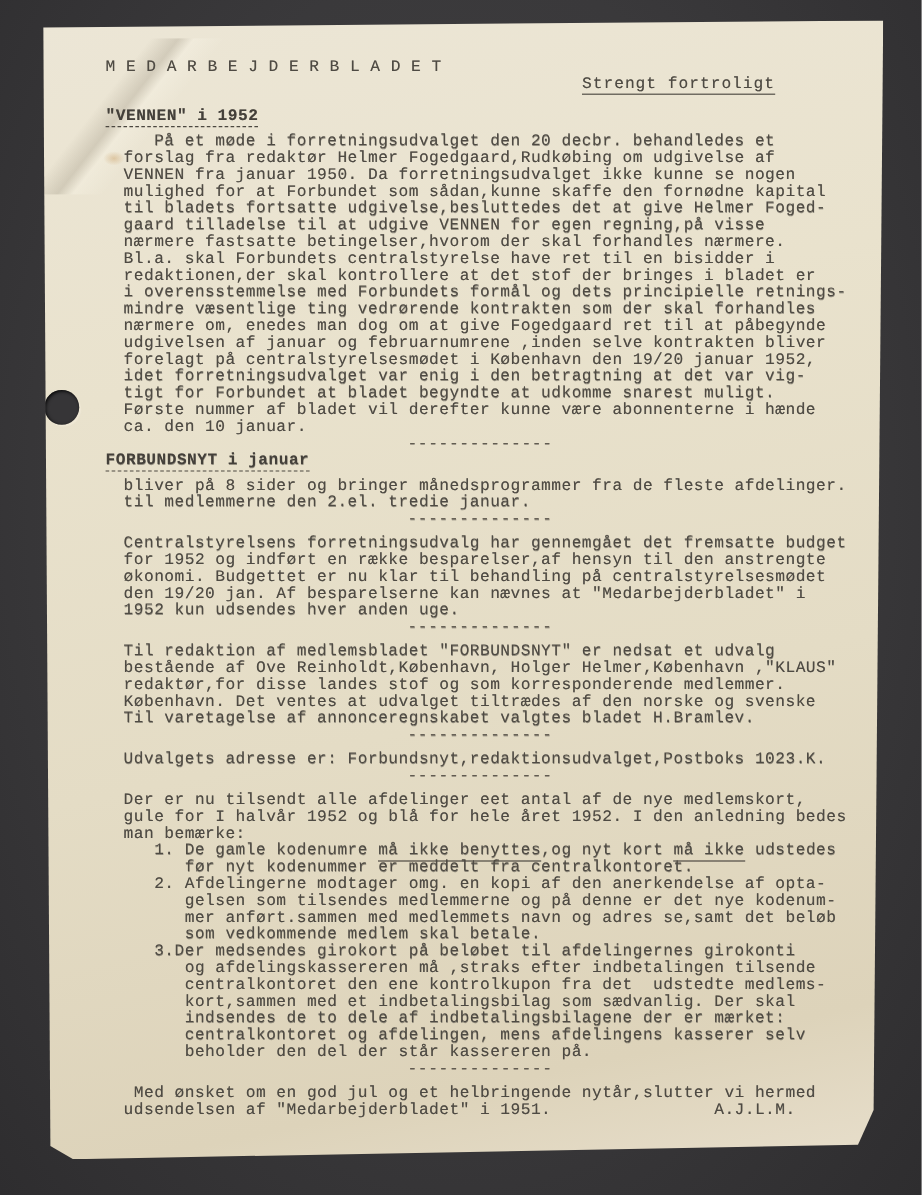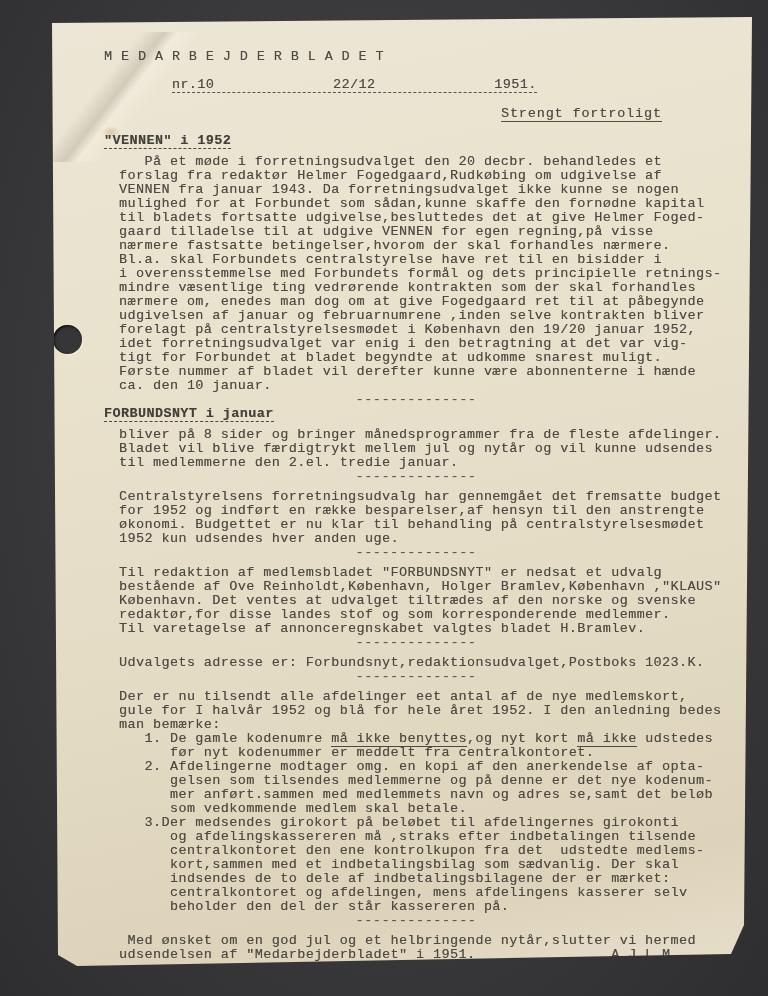--- a/index.html
+++ b/index.html
@@ -3,21 +3,21 @@
 <meta charset="utf-8">
 <title>Scanned document</title>
 <style>
   html, body { margin: 0; padding: 0; }
   body {
     width: 768px; height: 996px; overflow: hidden; position: relative;
     background: radial-gradient(ellipse at 50% 42%, #413f41 0%, #3a393b 55%, #2e2d2f 100%);
     font-family: "Liberation Mono", "DejaVu Sans Mono", monospace;
   }
   .paper {
-    position: absolute; left: 50px; top: 14px; width: 704px; height: 952px;
+    position: absolute; left: 34px; top: 14px; width: 704px; height: 952px;
     clip-path: polygon(2px 9px, 702px 3px, 694px 911px, 681px 940px, 27px 952px, 8px 941px);
     background: linear-gradient(168deg, #ece6d6 0%, #e9e2cd 30%, #e4dcc5 60%, #ddd3ba 88%, #e7decb 100%);
     filter: drop-shadow(0 6px 12px rgba(0,0,0,0.5));
   }
   .crease {
     position: absolute; left: -8px; top: 18px; width: 160px; height: 130px; pointer-events: none;
     background: linear-gradient(128deg, transparent 38%, rgba(110,100,82,0.20) 47%, rgba(255,252,240,0.25) 52%, transparent 62%);
   }
   .stain {
     position: absolute; left: 52px; top: 112px; width: 18px; height: 12px; border-radius: 50%;
@@ -57,69 +57,67 @@
 <body>
 
 <div class="paper">
   <div class="crease"></div>
   <div class="stain"></div>
   <div class="punch-hole"></div>
 
   <div class="content">
     <div class="masthead">
       <div class="masthead-title">M E D A R B E J D E R B L A D E T</div>
-      <div class="issue-line">
-        <span class="dashed-underline">nr.10              22/12              1951.</span>
-      </div>
       <div class="classification-line">
         <span>Strengt fortroligt</span>
       </div>
     </div>
 
     <div>
         <div class="block heading"><span>"VENNEN" i 1952</span></div>
         <div class="block para">
           <div class="line"><span>   På et møde i forretningsudvalget den 20 decbr. behandledes et</span></div>
           <div class="line"><span>forslag fra redaktør Helmer Fogedgaard,Rudkøbing om udgivelse af</span></div>
-          <div class="line"><span>VENNEN fra januar 1943. Da forretningsudvalget ikke kunne se nogen</span></div>
+          <div class="line"><span>VENNEN fra januar 1950. Da forretningsudvalget ikke kunne se nogen</span></div>
           <div class="line"><span>mulighed for at Forbundet som sådan,kunne skaffe den fornødne kapital</span></div>
           <div class="line"><span>til bladets fortsatte udgivelse,besluttedes det at give Helmer Foged-</span></div>
           <div class="line"><span>gaard tilladelse til at udgive VENNEN for egen regning,på visse</span></div>
           <div class="line"><span>nærmere fastsatte betingelser,hvorom der skal forhandles nærmere.</span></div>
           <div class="line"><span>Bl.a. skal Forbundets centralstyrelse have ret til en bisidder i</span></div>
+          <div class="line"><span>redaktionen,der skal kontrollere at det stof der bringes i bladet er</span></div>
           <div class="line"><span>i overensstemmelse med Forbundets formål og dets principielle retnings-</span></div>
           <div class="line"><span>mindre væsentlige ting vedrørende kontrakten som der skal forhandles</span></div>
           <div class="line"><span>nærmere om, enedes man dog om at give Fogedgaard ret til at påbegynde</span></div>
           <div class="line"><span>udgivelsen af januar og februarnumrene ,inden selve kontrakten bliver</span></div>
           <div class="line"><span>forelagt på centralstyrelsesmødet i København den 19/20 januar 1952,</span></div>
           <div class="line"><span>idet forretningsudvalget var enig i den betragtning at det var vig-</span></div>
           <div class="line"><span>tigt for Forbundet at bladet begyndte at udkomme snarest muligt.</span></div>
           <div class="line"><span>Første nummer af bladet vil derefter kunne være abonnenterne i hænde</span></div>
           <div class="line"><span>ca. den 10 januar.</span></div>
         </div>
         <div class="block separator">--------------</div>
         <div class="block heading"><span>FORBUNDSNYT i januar</span></div>
         <div class="block para">
           <div class="line"><span>bliver på 8 sider og bringer månedsprogrammer fra de fleste afdelinger.</span></div>
-          <div class="line"><span>Bladet vil blive færdigtrykt mellem jul og nytår og vil kunne udsendes</span></div>
           <div class="line"><span>til medlemmerne den 2.el. tredie januar.</span></div>
         </div>
         <div class="block separator">--------------</div>
         <div class="block para">
           <div class="line"><span>Centralstyrelsens forretningsudvalg har gennemgået det fremsatte budget</span></div>
           <div class="line"><span>for 1952 og indført en række besparelser,af hensyn til den anstrengte</span></div>
           <div class="line"><span>økonomi. Budgettet er nu klar til behandling på centralstyrelsesmødet</span></div>
+          <div class="line"><span>den 19/20 jan. Af besparelserne kan nævnes at "Medarbejderbladet" i</span></div>
           <div class="line"><span>1952 kun udsendes hver anden uge.</span></div>
         </div>
         <div class="block separator">--------------</div>
         <div class="block para">
           <div class="line"><span>Til redaktion af medlemsbladet "FORBUNDSNYT" er nedsat et udvalg</span></div>
-          <div class="line"><span>bestående af Ove Reinholdt,København, Holger Bramlev,København ,"KLAUS"</span></div>
+          <div class="line"><span>bestående af Ove Reinholdt,København, Holger Helmer,København ,"KLAUS"</span></div>
+          <div class="line"><span>redaktør,for disse landes stof og som korresponderende medlemmer.</span></div>
           <div class="line"><span>København. Det ventes at udvalget tiltrædes af den norske og svenske</span></div>
-          <div class="line"><span>redaktør,for disse landes stof og som korresponderende medlemmer.</span></div>
           <div class="line"><span>Til varetagelse af annonceregnskabet valgtes bladet H.Bramlev.</span></div>
         </div>
         <div class="block separator">--------------</div>
         <div class="block para">
           <div class="line"><span>Udvalgets adresse er: Forbundsnyt,redaktionsudvalget,Postboks 1023.K.</span></div>
         </div>
         <div class="block separator">--------------</div>
         <div class="block para">
           <div class="line"><span>Der er nu tilsendt alle afdelinger eet antal af de nye medlemskort,</span></div>
           <div class="line"><span>gule for I halvår 1952 og blå for hele året 1952. I den anledning bedes</span></div>

